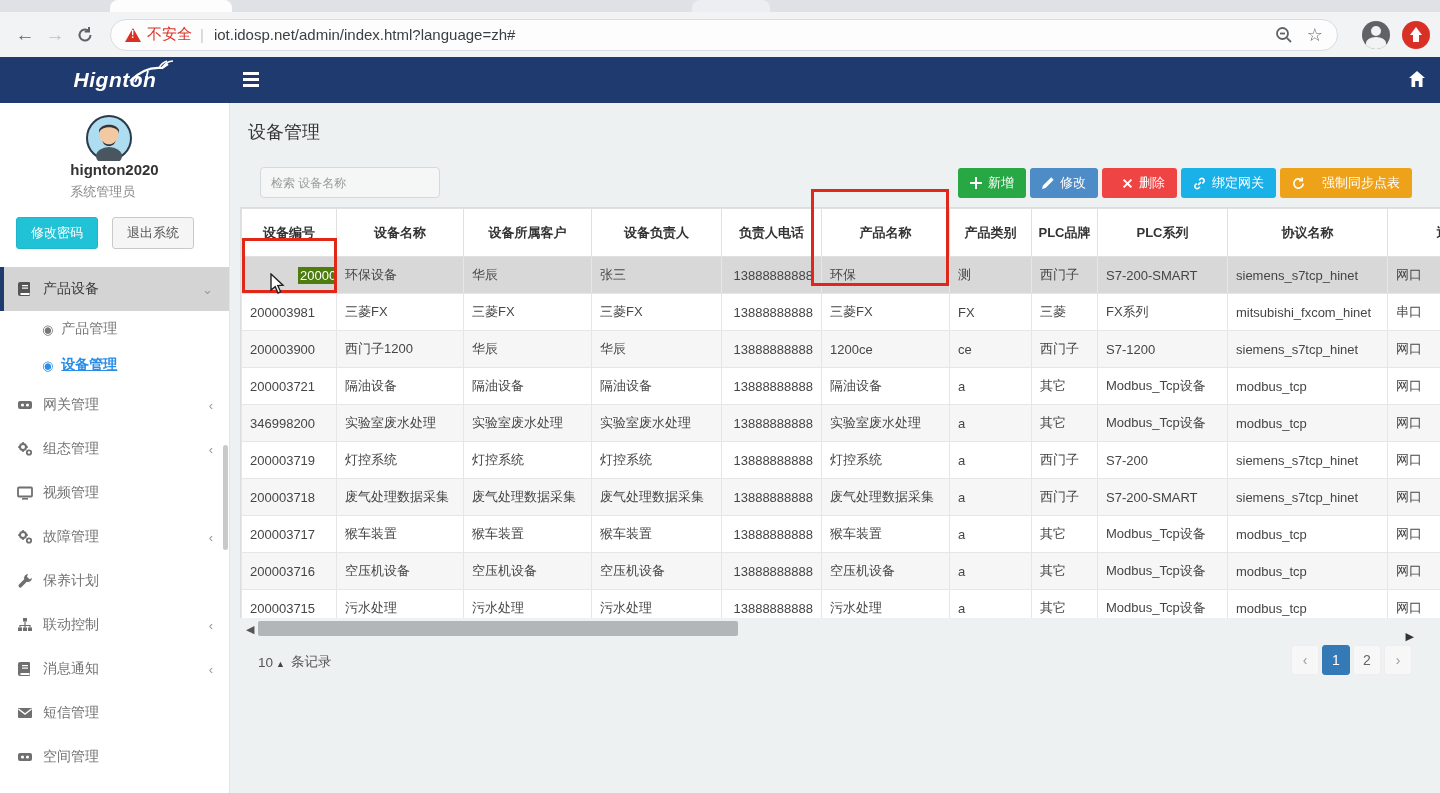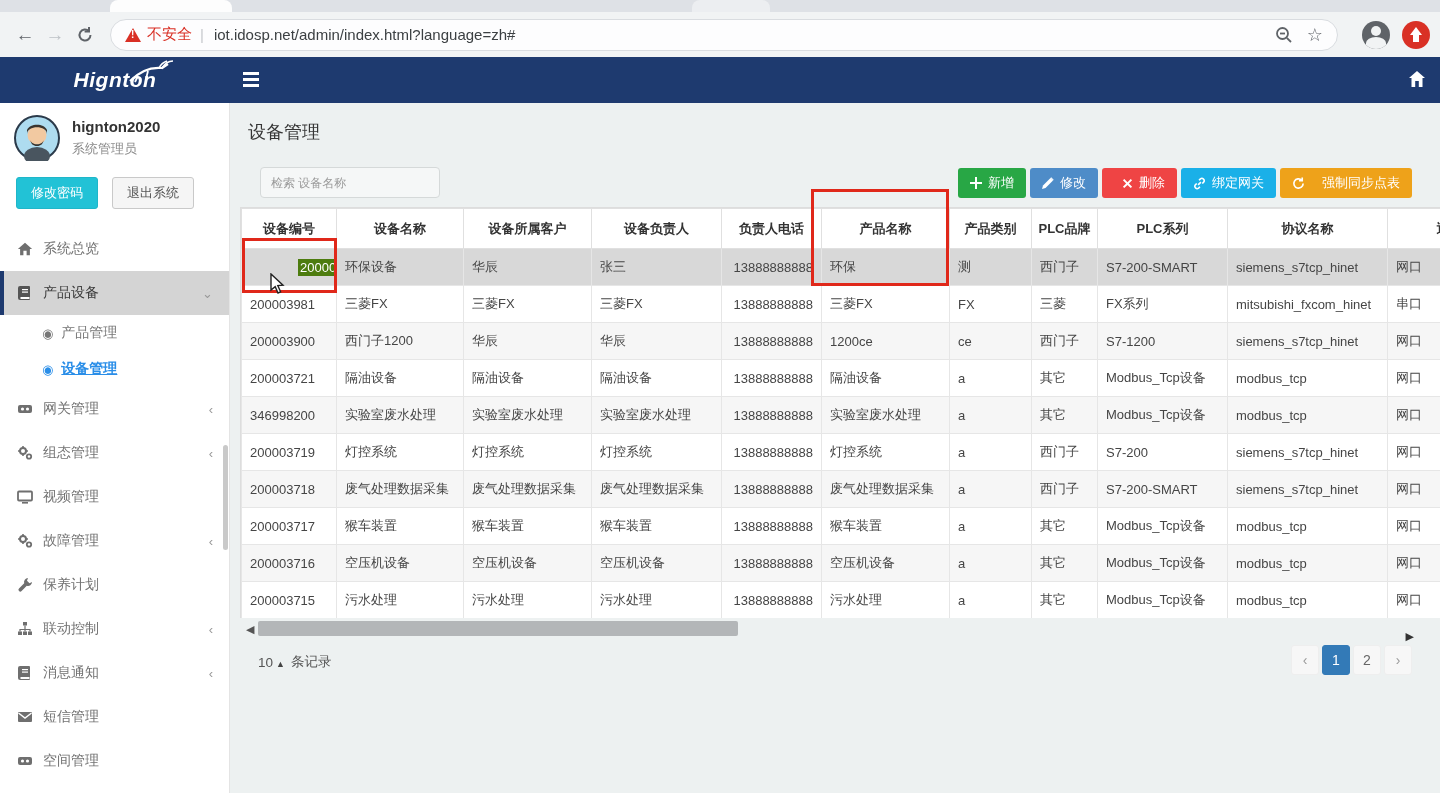--- a/index.html
+++ b/index.html
@@ -33,21 +33,21 @@
   .appbar { position:absolute; left:0; top:57px; width:1440px; height:46px; background:#1e3a6f; }
   .logo-box { position:absolute; left:0; top:0; width:230px; height:46px; display:flex; align-items:center; justify-content:center; }
   .logo-text { color:#fff; font-size:21px; font-weight:bold; font-style:italic; letter-spacing:0.5px; }
   .logo-deer { position:absolute; left:128px; top:2px; }
   .hamburger { position:absolute; left:243px; top:12px; width:22px; height:22px; cursor:pointer; }
   .hamburger span { display:block; width:16px; height:3px; background:#fff; margin:3px 0; }
   .appbar-home { position:absolute; right:14px; top:13px; cursor:pointer; }
 
   
   .sidebar { position:absolute; left:0; top:103px; width:230px; height:690px; background:#fff; border-right:1px solid #e4e4e4; }
-  .userpanel { padding:12px 14px 4px 14px; display:flex; align-items:center; }
+  .userpanel { padding:12px 14px 4px 14px; display:flex; align-items:center;flex-direction:column; }
   .u-name { font-size:15px; font-weight:bold; color:#333; }
   .u-role { font-size:13px; color:#8a8a8a; margin-top:5px; }
   .side-btns { display:flex; gap:14px; padding:12px 14px 14px 16px; }
   .btn-pwd { background:#22c2d6; color:#fff; border:1px solid #1fb6c9; font-size:13px; padding:6px 14px; border-radius:3px; cursor:pointer; }
   .btn-logout { background:#f5f5f5; color:#555; border:1px solid #c9c9c9; font-size:13px; padding:6px 14px; border-radius:3px; cursor:pointer; }
   .menu { list-style:none; margin-top:4px; }
   .menu-item { position:relative; height:44px; display:flex; align-items:center; padding:0 16px; color:#737373; font-size:14px; cursor:pointer; }
   .menu-item .mi { width:17px; height:17px; margin-right:10px; display:inline-flex; align-items:center; justify-content:center; flex:0 0 auto; }
   .menu-item.active { background:#d4d4d4; border-left:4px solid #1e3a6f; padding-left:12px; color:#3a3a3a; }
   .arrow { position:absolute; right:16px; color:#999; font-size:13px; }
@@ -68,21 +68,21 @@
   .tbtn svg { flex:0 0 auto; }
   .tb-add { background:#28a745; }
   .tb-edit { background:#4e8cc8; }
   .tb-del { background:#ef4444;padding-left:20px; }
   .tb-bind { background:#1ab0e8; }
   .tb-sync { background:#eea21a;gap:17px; }
 
   
   .table-wrap { position:absolute; left:10px; top:104px; width:1200px; height:411px; overflow:hidden; background:#fff; border-top:1px solid #ddd; border-left:1px solid #ddd; }
   table.devices { border-collapse:collapse; table-layout:fixed; width:1296px; }
-  .devices th { height:40px; font-size:13px; font-weight:bold; color:#333; background:#fff; border:1px solid #e0e0e0; text-align:center; cursor:pointer; }
+  .devices th { height:48px; font-size:13px; font-weight:bold; color:#333; background:#fff; border:1px solid #e0e0e0; text-align:center; cursor:pointer; }
   .devices td { height:37px; font-size:13px; color:#454545; border:1px solid #e6e6e6; padding:0 8px; white-space:nowrap; overflow:hidden; }
   .devices tbody tr:nth-child(odd) { background:#f6f6f6; }
   .devices tbody tr.selected { background:#d8d8d8; }
   .devices td.c4 { text-align:right; }
   .text-selected { background:#4d7c0f; color:#fff; padding:1px 2px;margin-left:48px; }
 
   
   .hscroll-left { position:absolute; left:16px; top:520px; font-size:11px; color:#555; cursor:pointer; }
   .hscroll-thumb { position:absolute; left:28px; top:518px; width:480px; height:15px; background:#b3b6b8; border-radius:2px; cursor:pointer; }
   .hscroll-right { position:absolute; right:26px; top:527px; font-size:11px; color:#333; cursor:pointer; }
@@ -169,28 +169,20 @@
       <div>
         <div class="u-name">hignton2020</div>
         <div class="u-role">系统管理员</div>
       </div>
     </div>
     <div class="side-btns">
       <button class="btn-pwd">修改密码</button>
       <button class="btn-logout">退出系统</button>
     </div>
     <ul class="menu">
-      <li class="menu-item">
-        <span class="mi">
-            <svg width="16" height="16" viewBox="0 0 18 18">
-              <path d="M9 2 L17 9 L14.5 9 L14.5 16 L10.8 16 L10.8 11 L7.2 11 L7.2 16 L3.5 16 L3.5 9 L1 9 Z" fill="#6f6f6f"></path>
-            </svg>
-          </span>
-        <span>系统总览</span>
-      </li>
       <li class="menu-item active">
         <span class="mi">
             <svg width="16" height="16" viewBox="0 0 16 16">
               <path d="M3 1 h9 a1 1 0 0 1 1 1 v12 a1 1 0 0 1 -1 1 h-9 a2 2 0 0 1 -2-2 v-10 a2 2 0 0 1 2-2 z" fill="#555"></path>
               <rect x="3.5" y="12" width="9" height="2" fill="#fff"></rect>
               <rect x="5" y="4" width="6" height="1.2" fill="#fff"></rect>
               <rect x="5" y="6.5" width="6" height="1.2" fill="#fff"></rect>
             </svg>
           </span>
         <span>产品设备</span>

